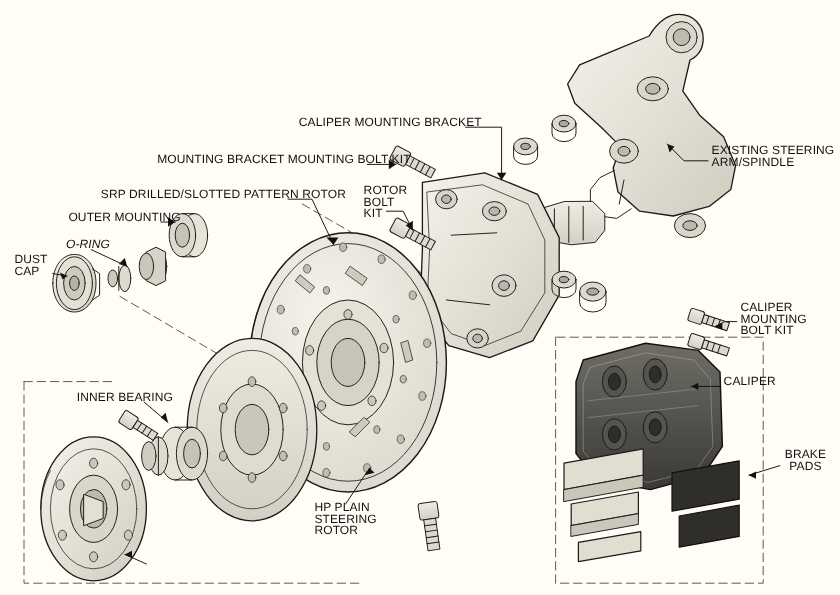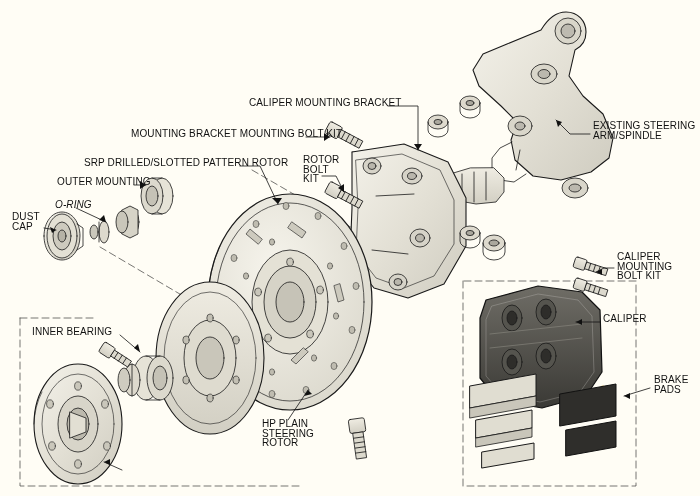--- a/index.html
+++ b/index.html
@@ -312,27 +312,27 @@
   <div class="lbl" style="left:249px;top:98px;">CALIPER MOUNTING BRACKET</div>
   <div class="lbl" style="left:131px;top:129px;">MOUNTING BRACKET MOUNTING BOLT KIT</div>
   <div class="lbl" style="left:84px;top:158px;">SRP DRILLED/SLOTTED PATTERN ROTOR</div>
   <div class="lbl" style="left:303px;top:155px;">ROTOR
 BOLT
 KIT</div>
   <div class="lbl" style="left:57px;top:177px;">OUTER MOUNTING</div>
   <div class="lbl" style="left:55px;top:200px;font-style:italic;">O-RING</div>
   <div class="lbl" style="left:12px;top:212px;">DUST
 CAP</div>
-  <div class="lbl" style="left:32px;top:327px;">INNER BEARING</div>
+  <div class="lbl" style="left:64px;top:327px;">INNER BEARING</div>
   <div class="lbl" style="left:124px;top:467px;margin-top:44px;">HUB</div>
   <div class="lbl" style="left:262px;top:419px;">HP PLAIN
 STEERING
 ROTOR</div>
   <div class="lbl" style="left:593px;top:121px;">EXISTING STEERING
 ARM/SPINDLE</div>
   <div class="lbl" style="left:617px;top:252px;">CALIPER
 MOUNTING
 BOLT KIT</div>
   <div class="lbl" style="left:603px;top:314px;">CALIPER</div>
-  <div class="lbl" style="left:654px;top:375px;">BRAKE
+  <div class="lbl" style="left:654px;top:375px;text-align:center;">BRAKE
 PADS</div>
 
 </div>
 
 </body></html>

